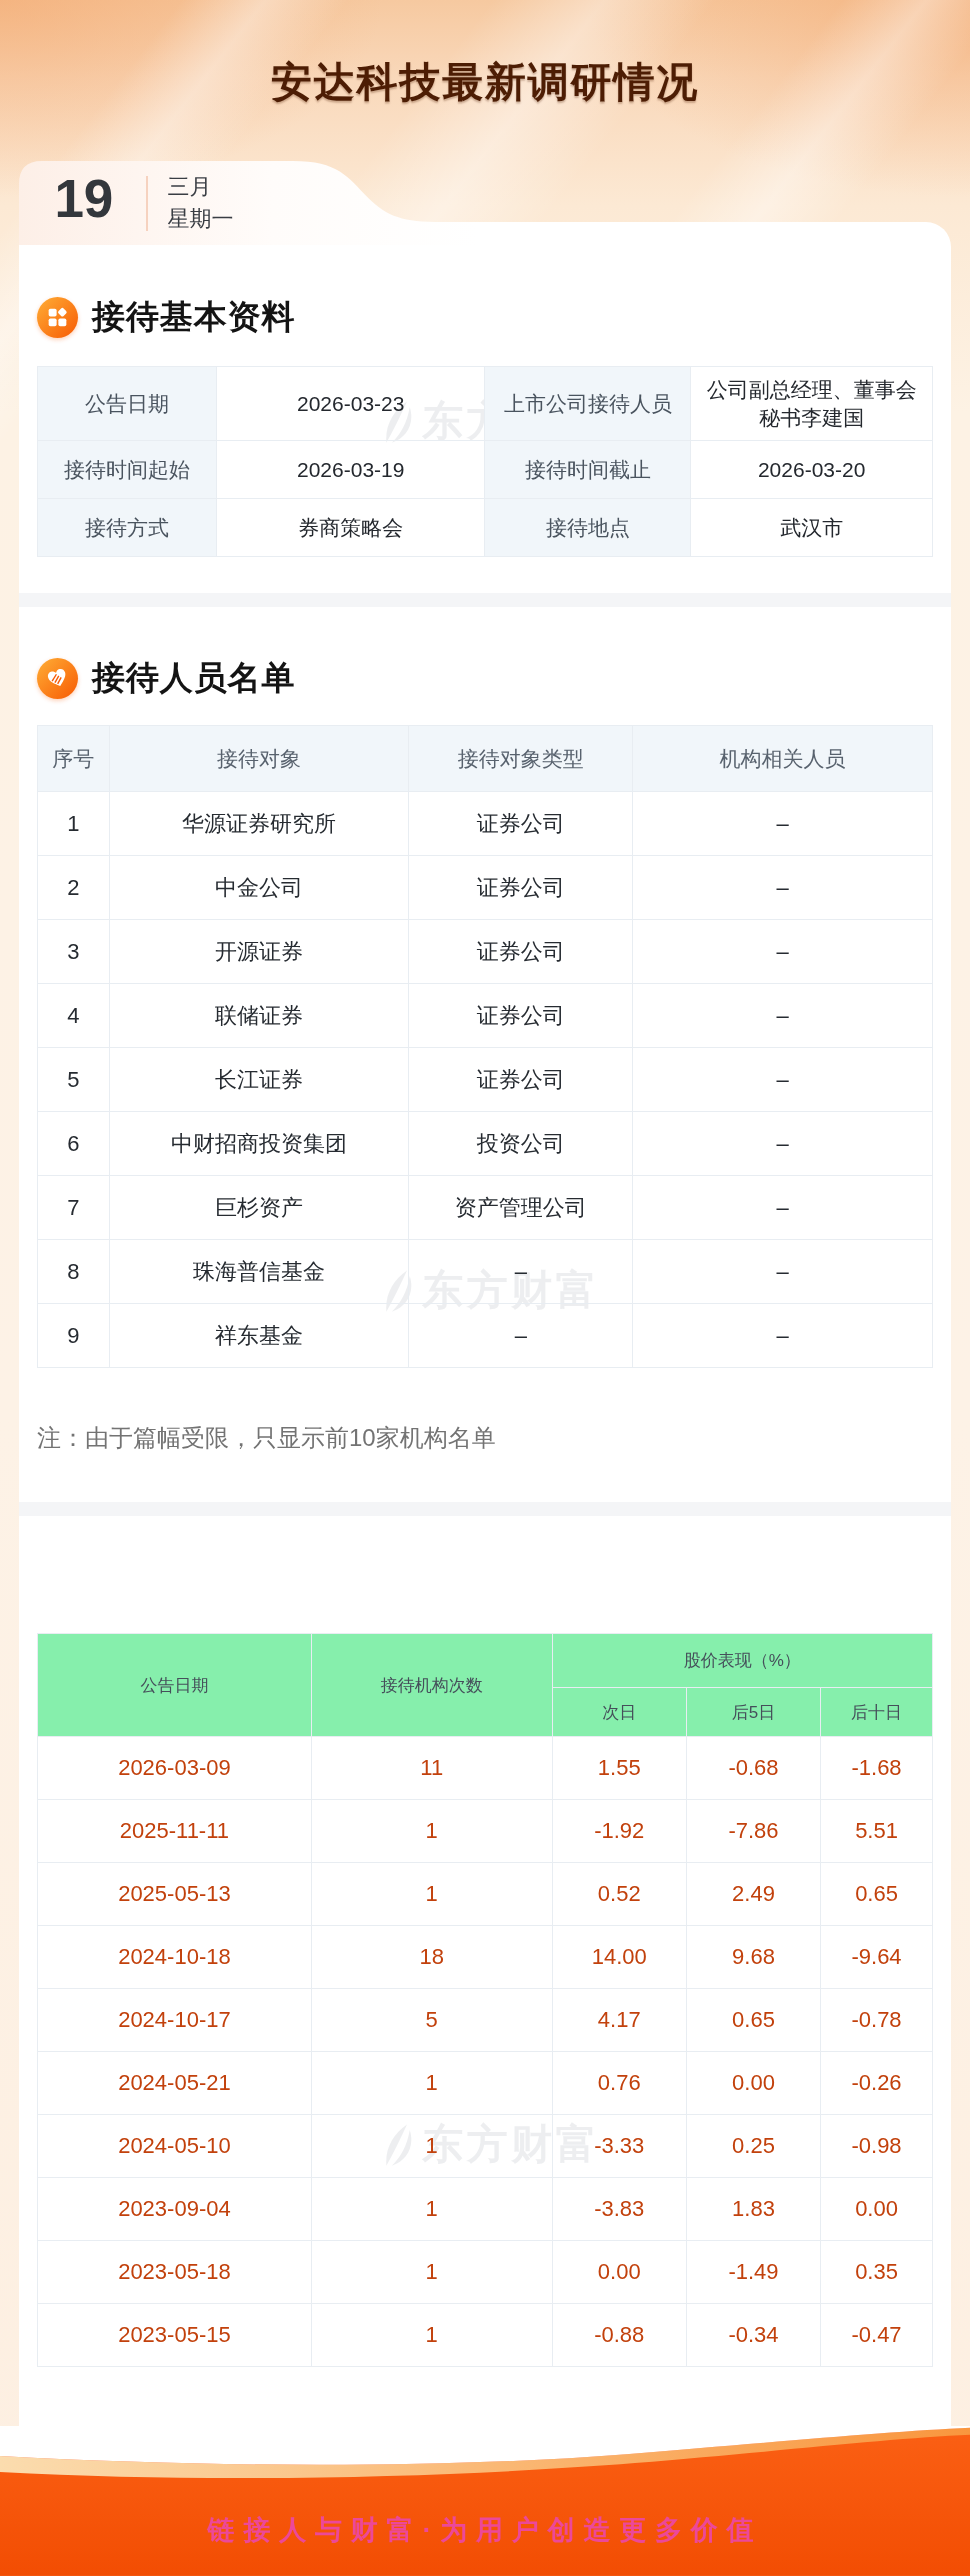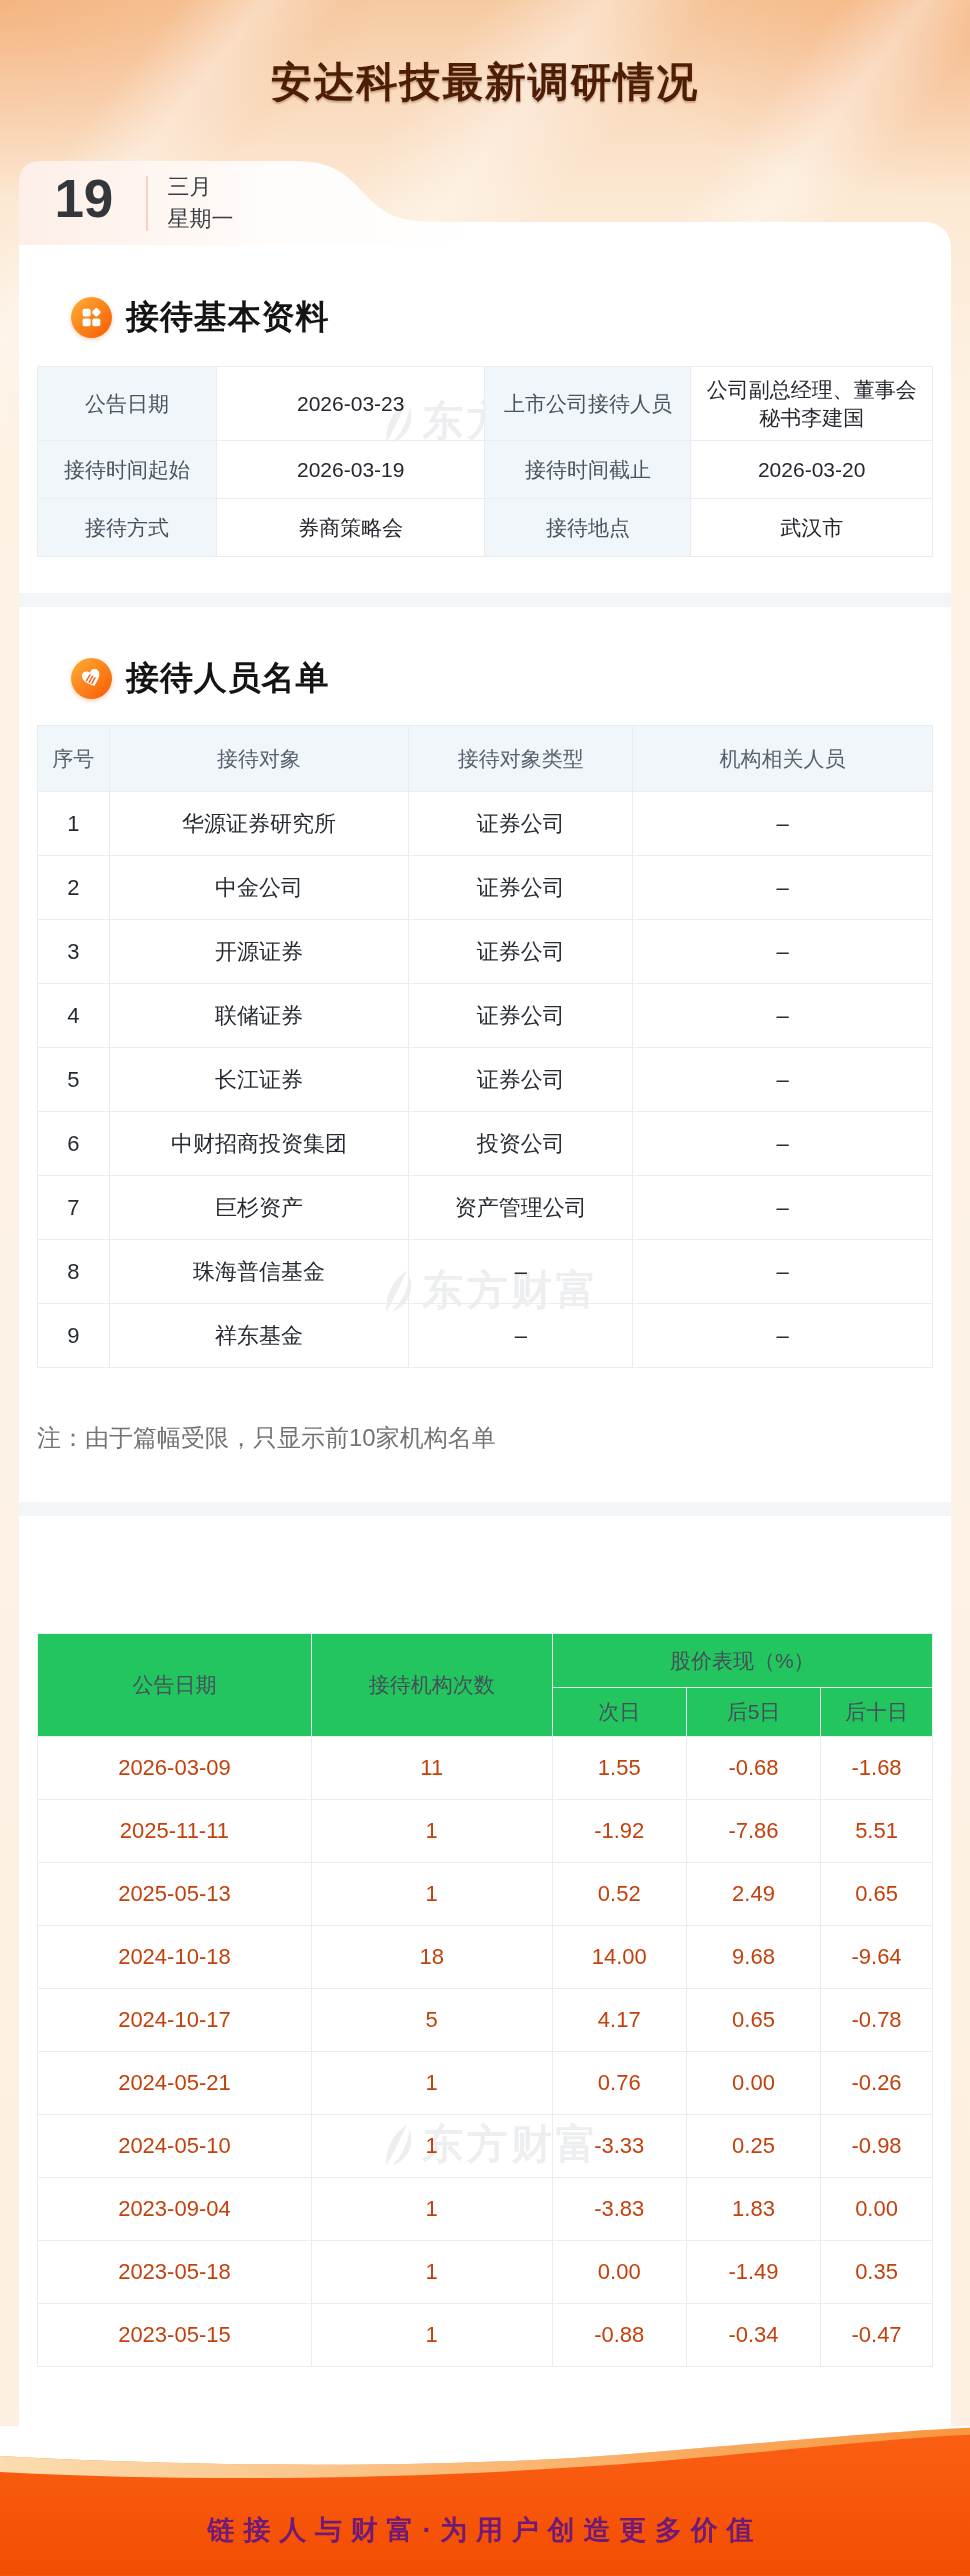--- a/index.html
+++ b/index.html
@@ -21,21 +21,21 @@
     text-shadow:0 1.8px 1.8px rgba(80,30,5,.28);}
   
   .date-tab{position:absolute;left:19.4px;top:161px;width:459px;height:84px;z-index:3;}
   .date-tab svg{position:absolute;left:0;top:0;}
   .tab-day{position:absolute;left:35px;top:7px;font-size:53px;font-weight:800;color:#33373c;}
   .tab-divider{position:absolute;left:127px;top:15px;width:1.8px;height:55px;background:#f6d2bf;}
   .tab-month{position:absolute;left:148px;top:9.7px;font-size:22px;line-height:32px;color:#393d43;}
   
   .card{position:absolute;left:19.4px;top:222px;width:932px;height:2354px;
     background:#fff;border-radius:0 25px 0 0;z-index:2;}
-  .sec-header{position:absolute;left:17.6px;display:flex;align-items:center;gap:14px;height:41px;margin-left:34px;}
+  .sec-header{position:absolute;left:17.6px;display:flex;align-items:center;gap:14px;height:41px;}
   .sec-icon{width:41px;height:41px;border-radius:50%;flex:0 0 41px;
     background:linear-gradient(135deg,#ffae36,#f75a03);
     display:flex;align-items:center;justify-content:center;
     box-shadow:0 1.8px 4.4px rgba(247,90,3,.28);}
   .sec-title{font-size:33px;font-weight:800;color:#141414;letter-spacing:0.9px;}
   .hdr1{top:75px}.hdr2{top:436px}.hdr3{top:1340px}
   .band{position:absolute;left:0;width:932px;height:14px;background:#f4f5f7;}
   .band1{top:371px}.band2{top:1280px}
   table{position:absolute;left:17.6px;width:896px;border-collapse:collapse;table-layout:fixed;}
   td,th{border:0.9px solid #e8edf2;text-align:center;vertical-align:middle;
@@ -46,30 +46,30 @@
   .tbl1 .val{color:#24282e;font-size:21px;line-height:28px;}
   .tbl2{top:503px;}
   .tbl2 thead tr{height:66px}
   .tbl2 tbody tr{height:64px}
   .tbl2 th{background:#f1f6fa;color:#58626e;font-size:21px;}
   .tbl2 td{color:#262b31;font-size:22px;}
   .note{position:absolute;left:17.6px;top:1200px;font-size:24px;color:#737373;}
   .tbl3{top:1411px;}
   .tbl3 thead tr.h1{height:54px}.tbl3 thead tr.h2{height:49px}
   .tbl3 tbody tr{height:63px}
-  .tbl3 th{background:#22c55e;color:#454f5a;font-size:21px;}
+  .tbl3 th{background:#86efac;color:#454f5a;font-size:17px;}
   .tbl3 td{color:#c2410c;font-size:22px;}
   .wm{position:absolute;left:360px;display:flex;align-items:center;gap:8.8px;
     opacity:.12;color:#6f7a88;font-size:41px;font-weight:700;letter-spacing:3.5px;}
   .wm1{top:172px}.wm2{top:1041px}.wm3{top:1895px}
   
   .footer{position:absolute;left:0;top:2426px;width:970px;height:150px;z-index:4;}
   .footer svg{position:absolute;left:0;top:0;}
   .footer-text{position:absolute;left:0;top:86px;width:100%;text-align:center;
-    color:#701a75;font-size:27px;font-weight:700;letter-spacing:8.8px;}
+    color:#ec4899;font-size:27px;font-weight:700;letter-spacing:8.8px;}
 </style>
 </head>
 <body>
 
 <div class="bg-deco"></div>
 <div class="stripe s1"></div>
 <div class="stripe s2"></div>
 <div class="stripe s3"></div>
 
 <div class="page-title">安达科技最新调研情况</div>

